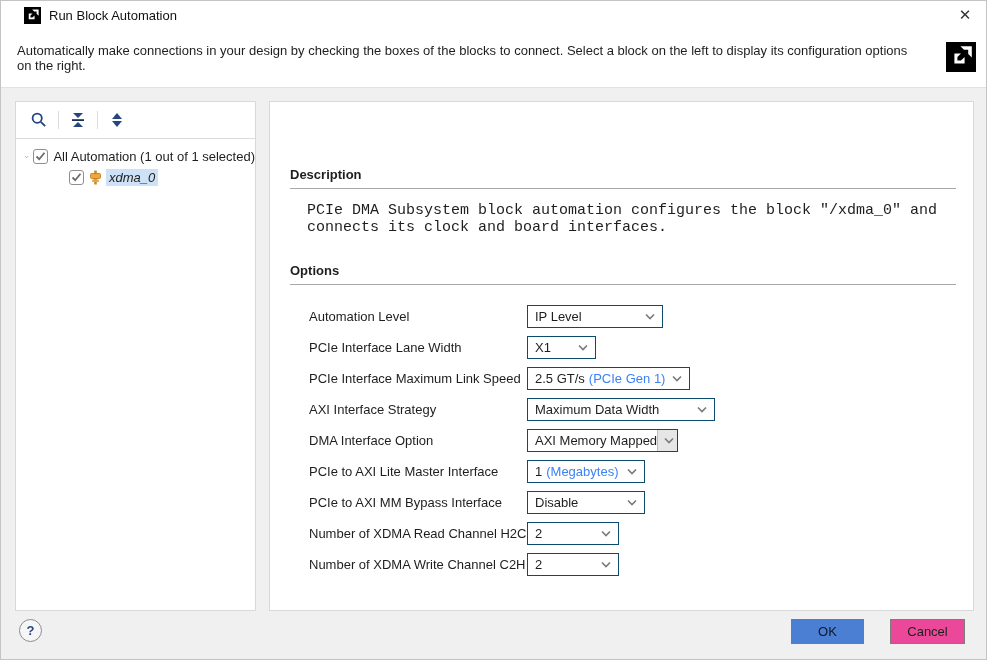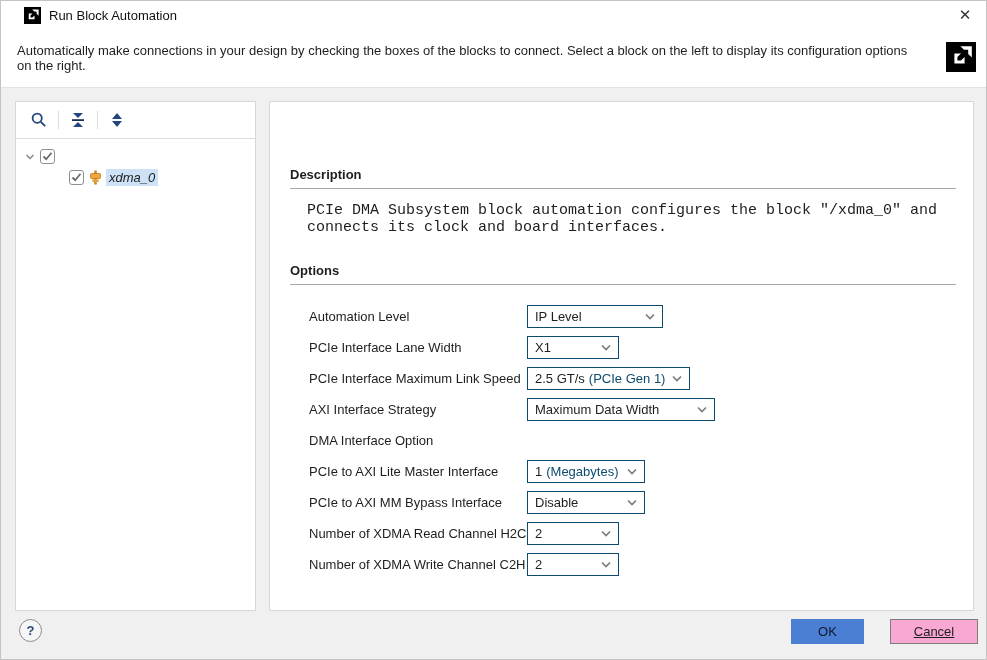--- a/index.html
+++ b/index.html
@@ -59,39 +59,39 @@
   .rp-desc { font-size:15px; margin:13px 0 0 17px;font-family:Liberation Mono, monospace; }
   .options-h { margin-top:27px; }
   .opt-rows { margin:16px 0 0 19px; }
   .opt-row { display:flex; align-items:center; height:31px; }
   .opt-label { width:218px; font-size:13px; flex:0 0 auto; }
   .dd {
     height:23px; border:1px solid #0c4a6e; background:#fff;
     display:flex; align-items:center; font-size:13px; overflow:hidden;
   }
   .dd .dd-text { padding-left:7px; white-space:nowrap; }
-  .dd .dd-note { color:#0c4a6e; margin-left:4px; white-space:nowrap; }
+  .dd .dd-note { color:#3b82f6; margin-left:4px; white-space:nowrap; }
   .dd .dd-arrow { margin-left:auto; padding:0 7px; display:flex; align-items:center; }
   .dd.split .dd-arrow {
     background:#e6e6e6; border-left:1px solid #bdbdbd; height:100%; padding:0 6px;
   }
-  .w136{width:136px} .w91{width:92px} .w162{width:163px} .w188{width:188px}
+  .w136{width:136px} .w91{width:69px} .w162{width:163px} .w188{width:188px}
   .w151{width:151px} .w118{width:118px} .w92{width:92px}
   
   .help-btn {
     position:absolute; left:18px; top:618px; width:23px; height:23px; border-radius:50%;
     border:1px solid #8b8b95; background:#f6f6f6; color:#27477e; font-weight:bold;
     font-size:13px; display:flex; align-items:center; justify-content:center;
   }
   .btn { position:absolute; top:618px; height:25px; font-size:13px; text-align:center; }
   .btn-ok {
     left:790px; width:73px; background:#4a7fd4; color:#0f172a; border:1px solid #4a7fd4;
   }
   .btn-cancel {
-    left:889px; width:88px; background:#f9a8d4; color:#1e1e1e; border:1px solid #7d7d7d;text-decoration:underline;
+    left:889px; width:75px; background:#ec4899; color:#1e1e1e; border:1px solid #7d7d7d;
   }
 </style>
 </head>
 <body>
 
 <div class="window">
 
   <div class="titlebar">
     <svg class="app-icon" viewBox="0 0 100 100">
       <rect x="0" y="0" width="100" height="100" fill="#000"></rect>
@@ -132,20 +132,21 @@
     <div class="tree">
       <div class="tree-row root">
         <svg class="twisty" viewBox="0 0 12 12">
           <polyline points="2.5,4 6,7.5 9.5,4" fill="none" stroke="#8a8a8a" stroke-width="1.5"></polyline>
         </svg>
         <span class="cbx">
           <svg width="11" height="11" viewBox="0 0 11 11">
             <polyline points="1.5,5.5 4.2,8.2 9.5,1.8" fill="none" stroke="#6b6b6b" stroke-width="1.8"></polyline>
           </svg>
         </span>
+        <span class="tree-label">All Automation (1 out of 1 selected)</span>
       </div>
       <div class="tree-row child">
         <span class="cbx">
           <svg width="11" height="11" viewBox="0 0 11 11">
             <polyline points="1.5,5.5 4.2,8.2 9.5,1.8" fill="none" stroke="#6b6b6b" stroke-width="1.8"></polyline>
           </svg>
         </span>
         <svg class="ip-icon" viewBox="0 0 13 15">
           <rect x="5.2" y="0.5" width="2.6" height="14" fill="#c98a28"></rect>
           <rect x="1.5" y="3.5" width="10" height="5" rx="1" fill="#f0a63c" stroke="#b97a1e" stroke-width="0.8"></rect>
@@ -208,20 +209,28 @@
             <span class="dd-arrow">
                 <svg width="10" height="7" viewBox="0 0 10 7">
                   <polyline points="1,1.5 5,5.5 9,1.5" fill="none" stroke="#7a7a7a" stroke-width="1.6"></polyline>
                 </svg>
               </span>
           </div>
         </div>
 
         <div class="opt-row">
           <span class="opt-label">DMA Interface Option</span>
+          <div class="dd split w151">
+            <span class="dd-text">AXI Memory Mapped</span>
+            <span class="dd-arrow">
+                <svg width="10" height="7" viewBox="0 0 10 7">
+                  <polyline points="1,1.5 5,5.5 9,1.5" fill="none" stroke="#7a7a7a" stroke-width="1.6"></polyline>
+                </svg>
+              </span>
+          </div>
         </div>
 
         <div class="opt-row">
           <span class="opt-label">PCIe to AXI Lite Master Interface</span>
           <div class="dd w118">
             <span class="dd-text">1</span>
             <span class="dd-note">(Megabytes)</span>
             <span class="dd-arrow">
                 <svg width="10" height="7" viewBox="0 0 10 7">
                   <polyline points="1,1.5 5,5.5 9,1.5" fill="none" stroke="#7a7a7a" stroke-width="1.6"></polyline>

